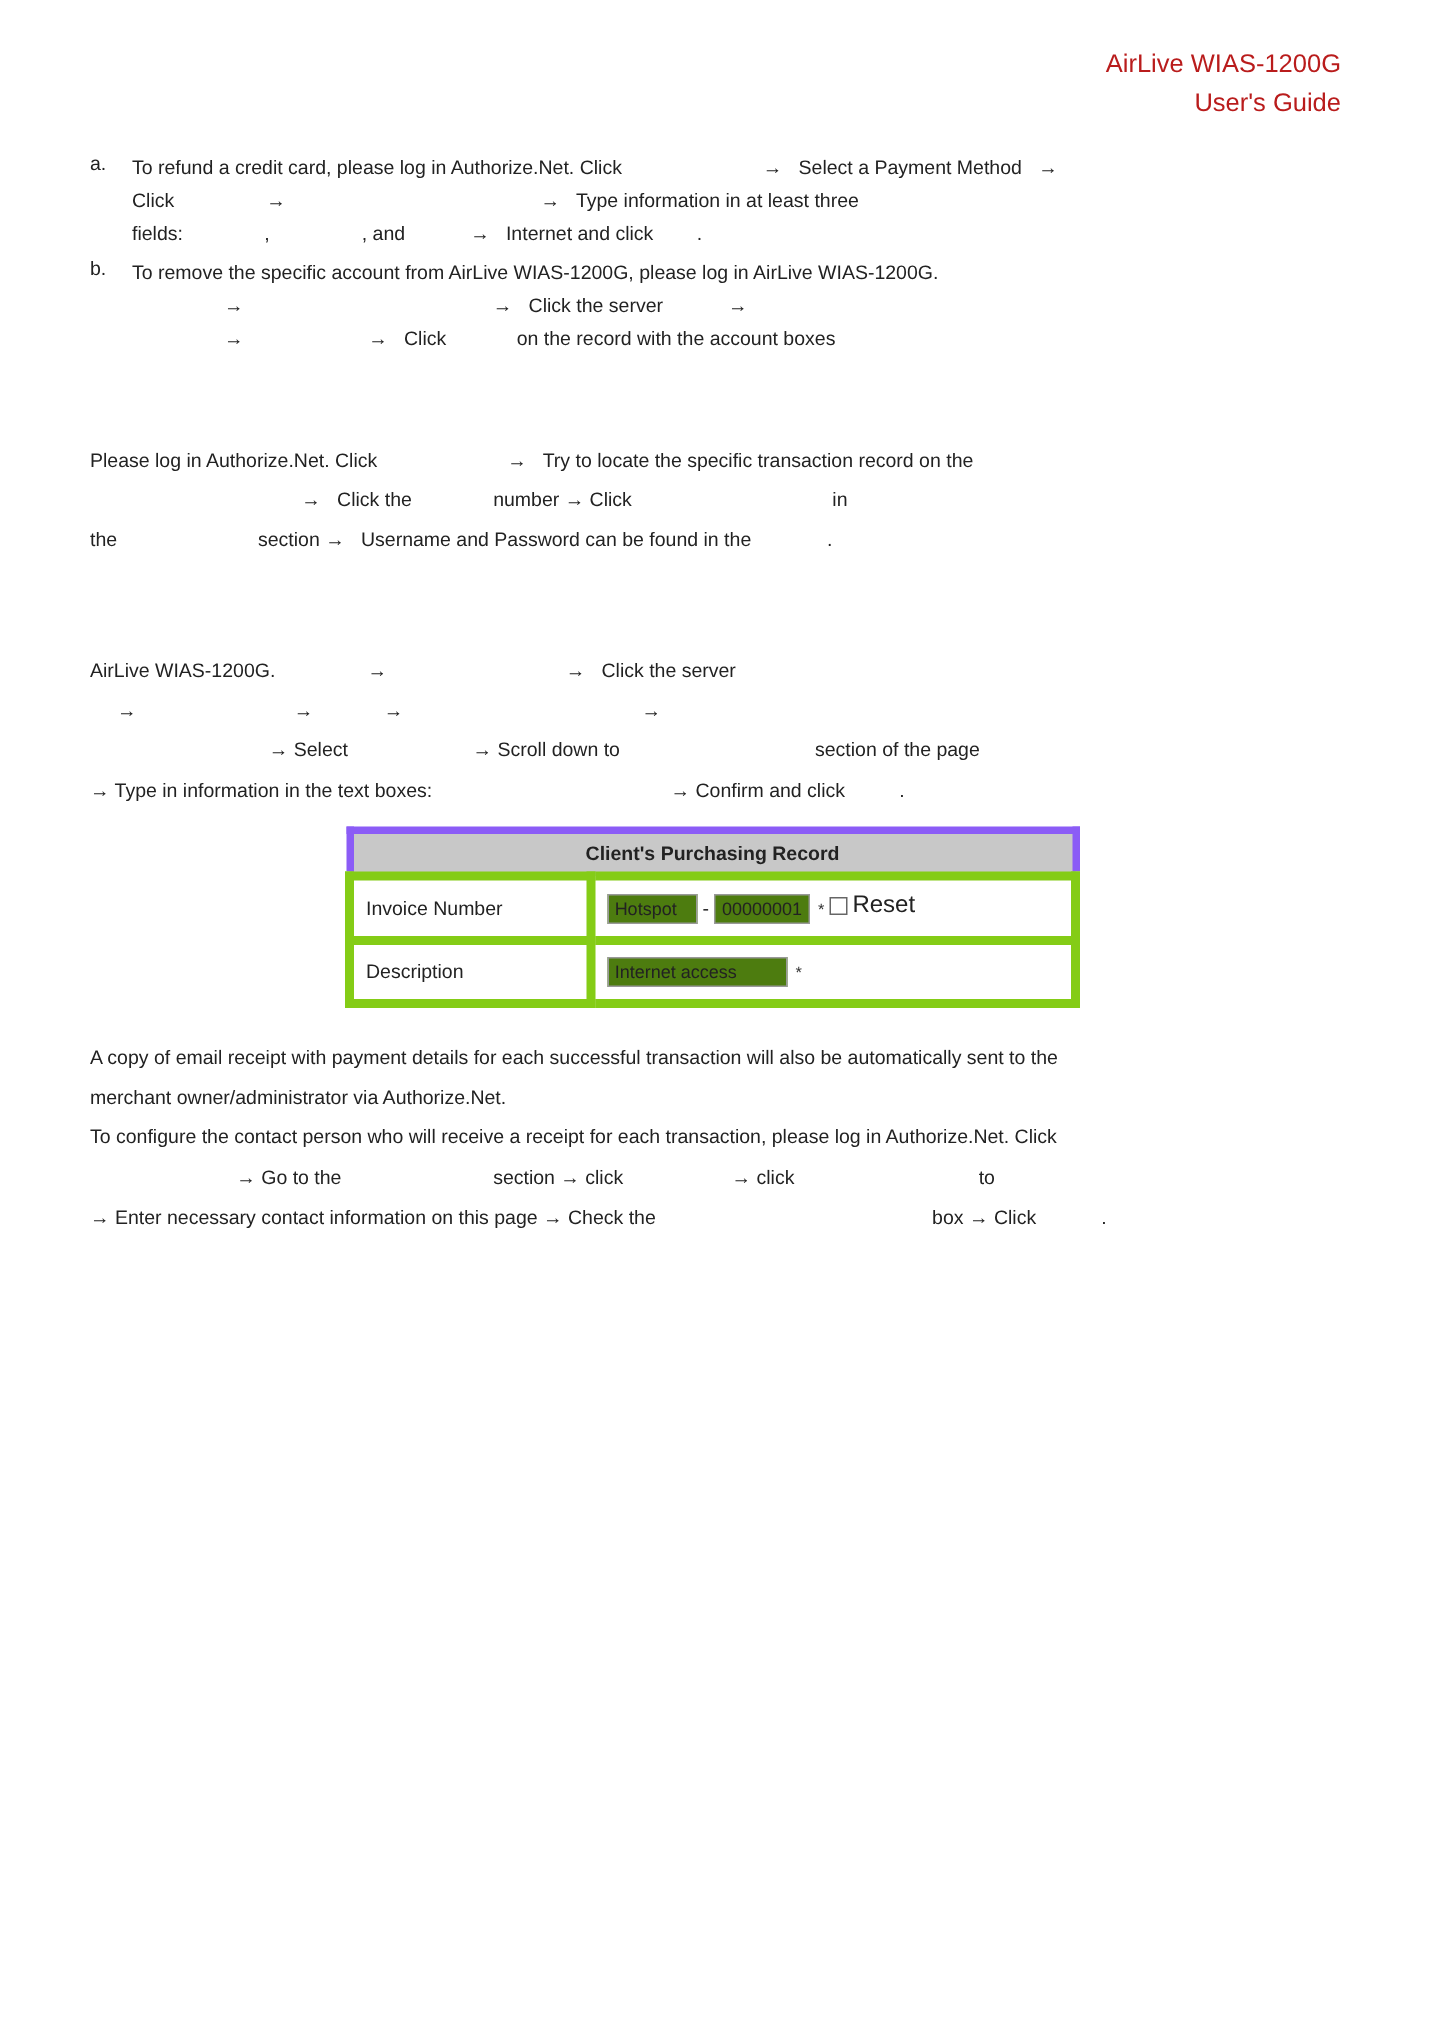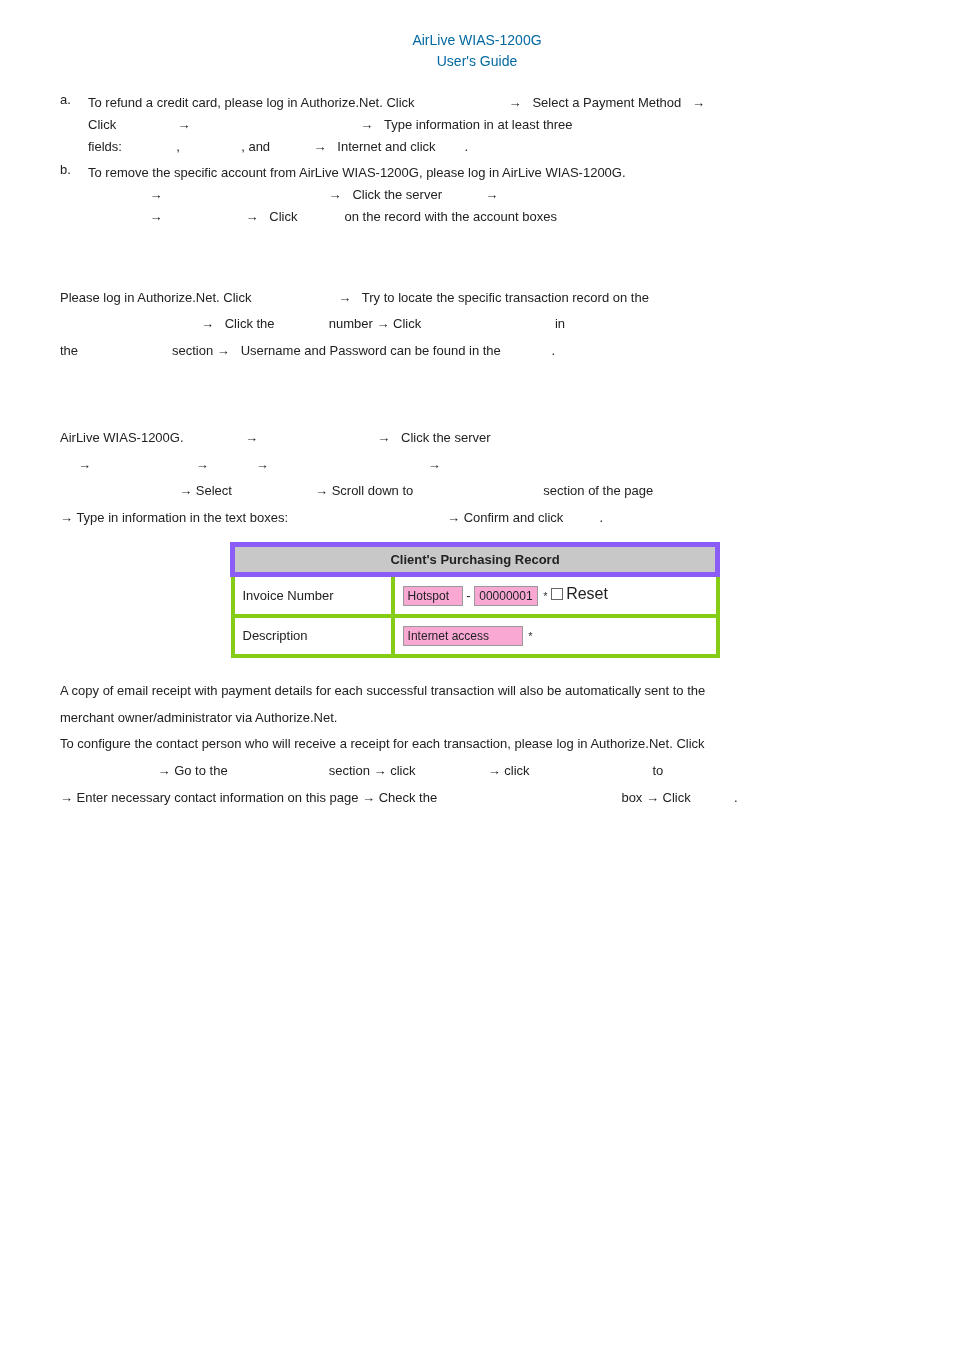--- a/index.html
+++ b/index.html
@@ -11,23 +11,23 @@
       font-family: Arial, Helvetica, sans-serif;
       font-size: 13px;
       color: #222;
       background: #fff;
       width: 954px;
       min-height: 1350px;
       padding: 30px 60px 60px 60px;
       position: relative;
     }
     .header-brand {
-      text-align: center;
-      font-size: 14px;
-      color: #0369a1;
+      text-align: right;
+      font-size: 17px;
+      color: #b91c1c;
       margin-bottom: 20px;
       line-height: 1.5;
     }
     .section-a, .section-b {
       margin-bottom: 10px;
     }
     .list-item {
       display: flex;
       margin-bottom: 4px;
     }
@@ -64,33 +64,33 @@
     table.purchasing-record thead tr th {
       background: #c8c8c8;
       text-align: center;
       font-weight: bold;
       padding: 5px 8px;
       border: 5px solid #8b5cf6;
       font-size: 13px;
     }
     table.purchasing-record tbody tr td {
       padding: 8px 8px;
-      border: 4px solid #84cc16;
+      border: 6px solid #84cc16;
       vertical-align: middle;
     }
     table.purchasing-record tbody tr td:first-child {
       background: #fff;
       white-space: nowrap;
     }
     .input-like {
       display: inline-block;
       border: 1px solid #999;
       padding: 2px 4px;
       font-size: 12px;
-      background: #f9a8d4;
+      background: #4d7c0f;
       min-width: 60px;
     }
     .input-long {
       min-width: 120px;
     }
     .reset-area {
       display: inline-flex;
       align-items: center;
       gap: 3px;
       font-size: 16px;

